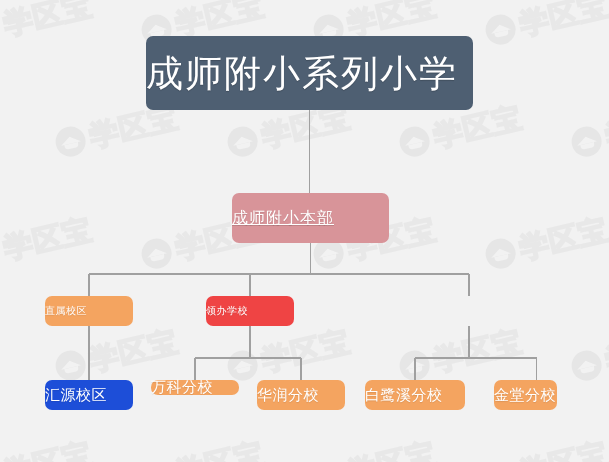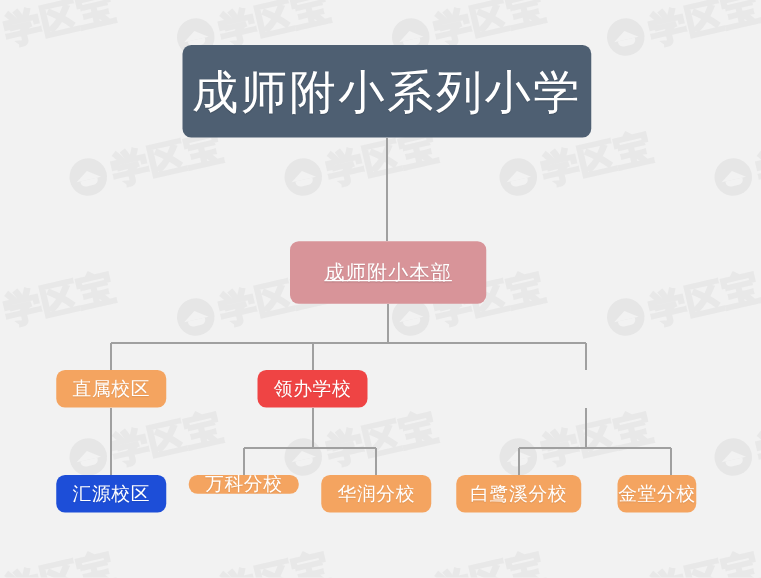--- a/index.html
+++ b/index.html
@@ -97,21 +97,20 @@
     left: 0; top: 0;
     width: 609px;
     height: 462px;
     z-index: 2;
   }
 
   .node {
     position: absolute;
     display: flex;
     align-items: center;
-    justify-content: center;
     box-sizing: border-box;
     color: #ffffff;
     text-align: center;
     font-weight: 400;
     line-height: 1;
     user-select: none;
   }
 
   .node-root {
     border-radius: 7px;
@@ -121,21 +120,21 @@
   }
   .node-branch {
     border-radius: 7px;
     font-size: 16px;
     letter-spacing: 1px;
     text-shadow: 0 1px 1px rgba(0,0,0,0.12);
     text-decoration: underline;
   }
   .node-group {
     border-radius: 7px;
-    font-size: 15px;
+    font-size: 10px;
     letter-spacing: 0.5px;
     text-shadow: 0 1px 1px rgba(0,0,0,0.10);
   }
   .node-leaf {
     border-radius: 7px;
     font-size: 15px;
     letter-spacing: 0.5px;
     text-shadow: 0 1px 1px rgba(0,0,0,0.10);
   }
 </style>

